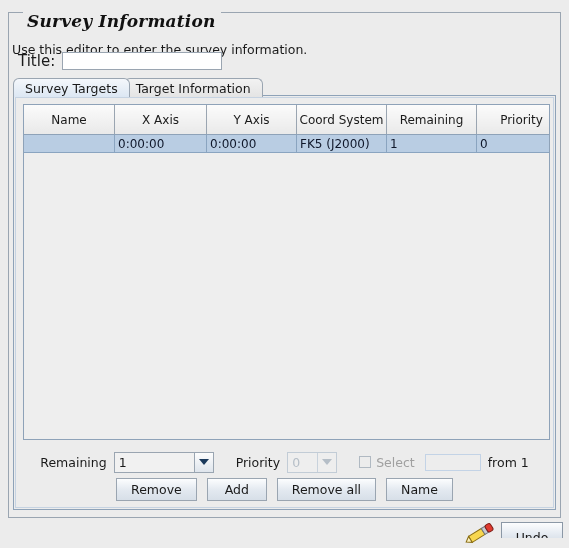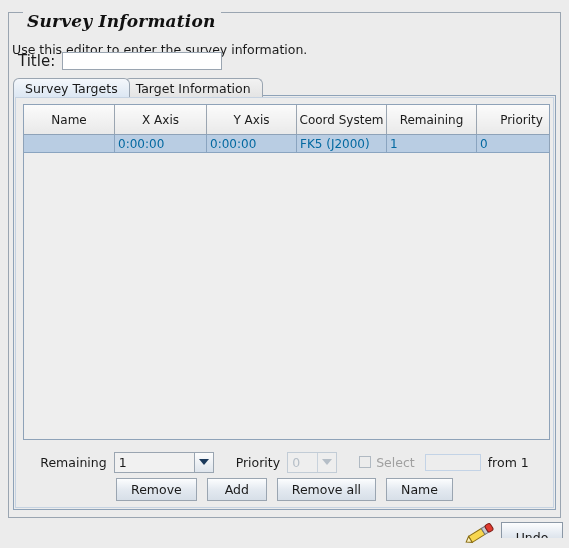--- a/index.html
+++ b/index.html
@@ -160,21 +160,21 @@
     padding: 0;
   }
   table.grid th:last-child { border-right: none; }
   table.grid td {
     height: 17px;
     background: #b9cde3;
     border-right: 1px solid #8aa4c0;
     border-bottom: 1px solid #8aa4c0;
     padding: 0 0 0 3px;
     text-align: left;
-    color: #0369a1;
+    color: #0f172a;
     white-space: nowrap;
     overflow: hidden;
   }
   table.grid td:last-child { border-right: none; }
 
   
   #controls-row {
     position: absolute;
     left: 0;
     top: 350px;

